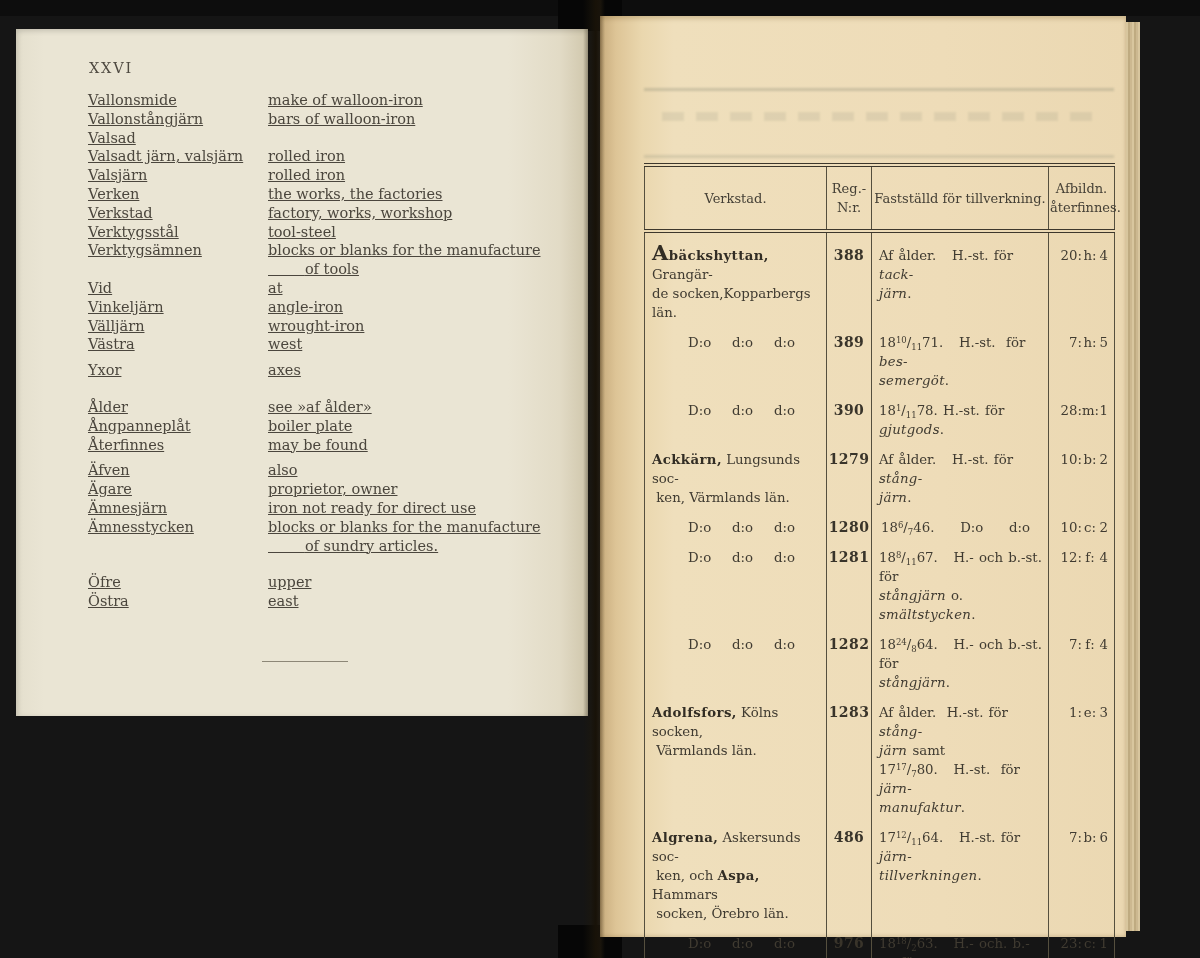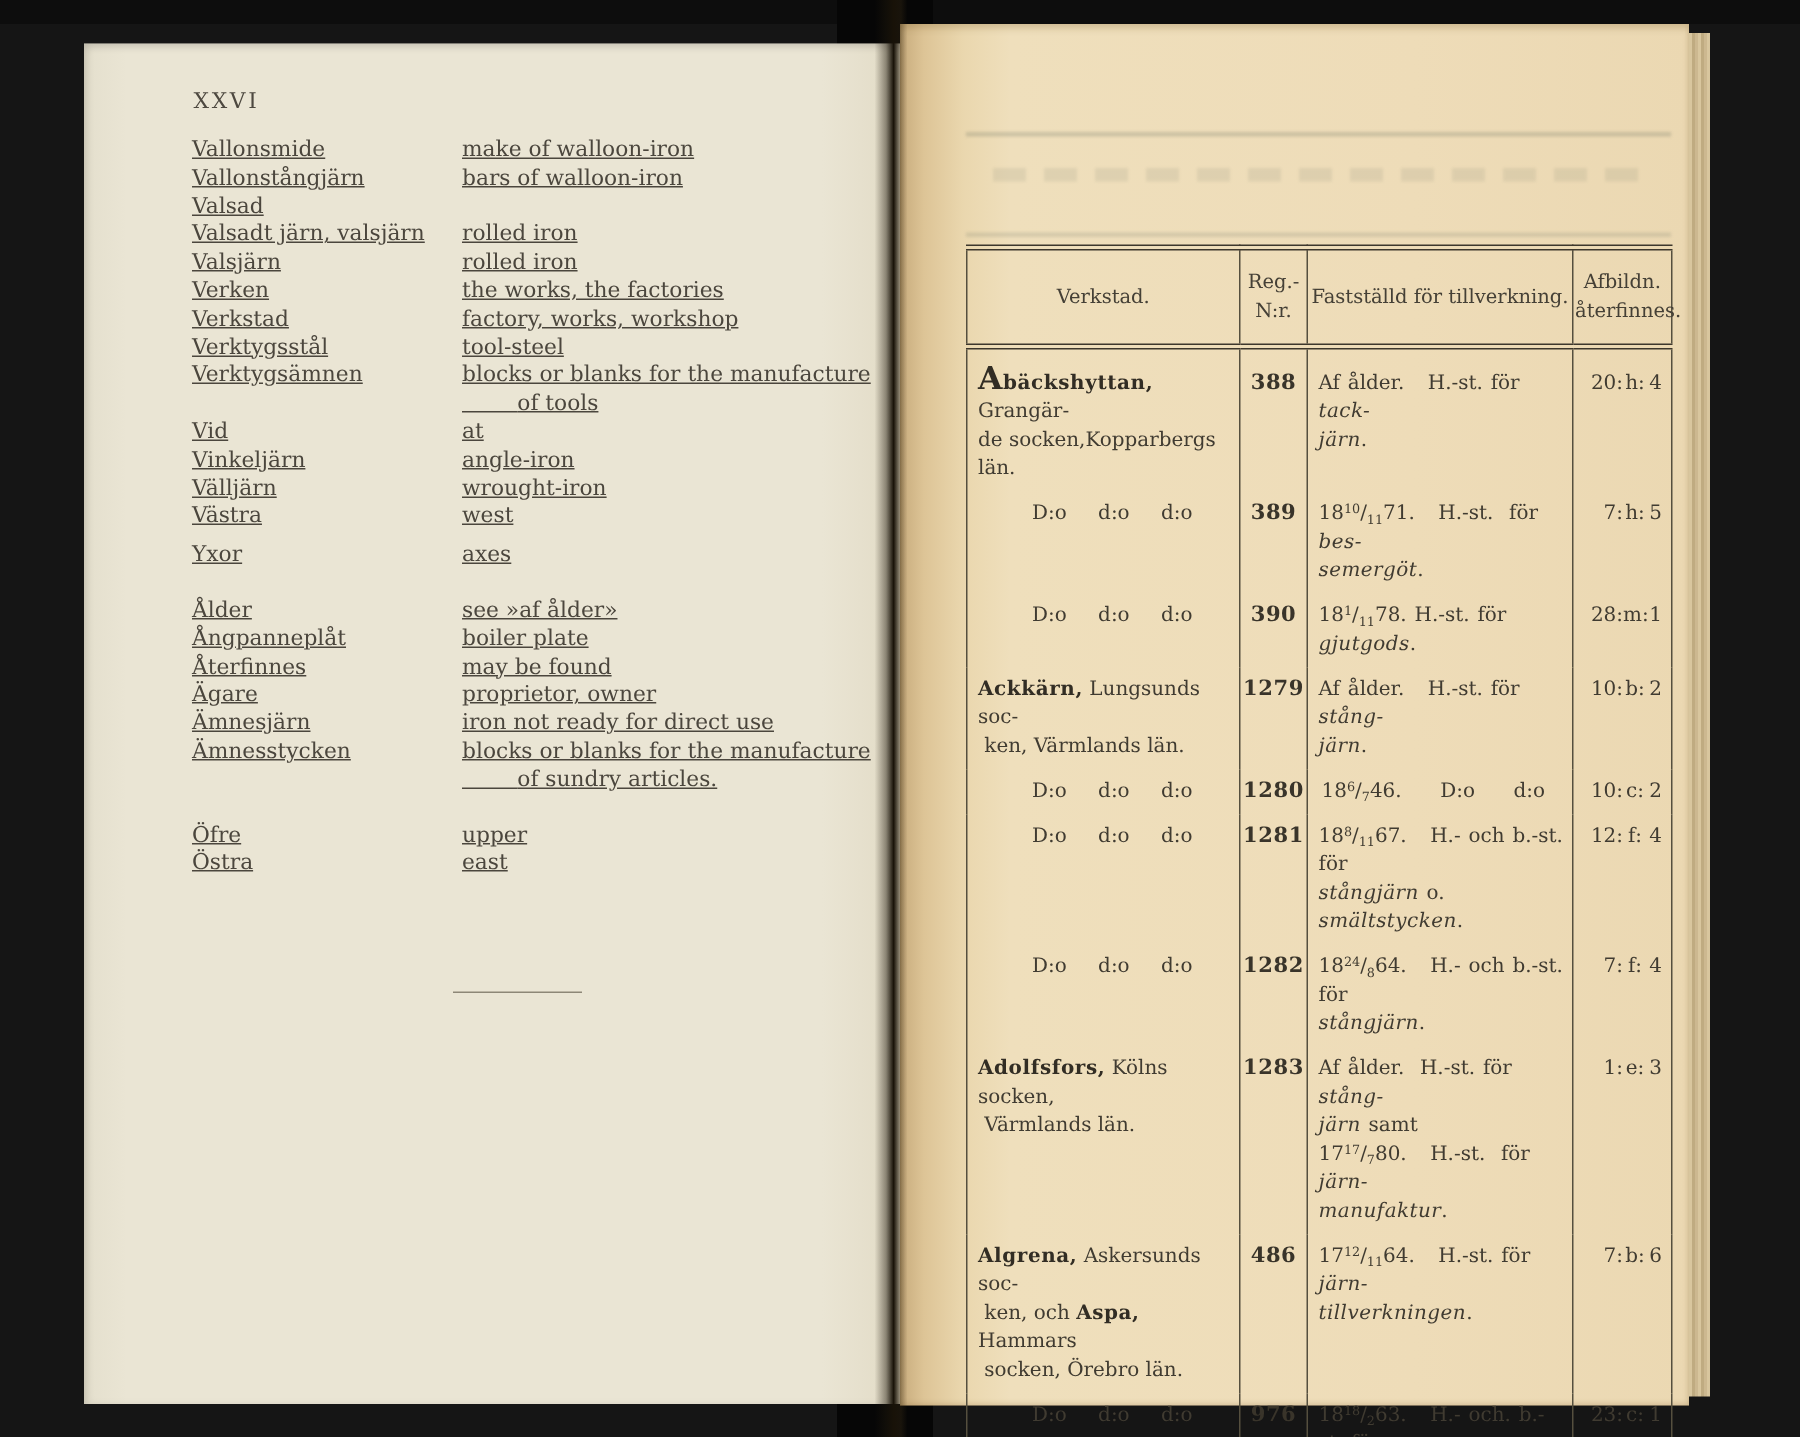--- a/index.html
+++ b/index.html
@@ -7,23 +7,23 @@
         font-family:"DejaVu Serif","Liberation Serif",serif;}
   
   .top-strip{position:absolute;left:0;top:0;width:1200px;height:16px;background:#0d0d0d;}
   .binding-top{position:absolute;left:558px;top:0;width:64px;height:31px;background:#060606;}
   .binding-bottom{position:absolute;left:558px;top:925px;width:64px;height:33px;background:#060606;}
   .gutter{position:absolute;left:583px;top:0;width:22px;height:958px;pointer-events:none;
           background:linear-gradient(90deg,rgba(25,20,10,0) 0%,rgba(30,24,12,.45) 35%,#181208 58%,rgba(60,46,22,.35) 80%,rgba(0,0,0,0) 100%);}
   .page-edge{position:absolute;left:1126px;top:22px;width:14px;height:909px;
           background:repeating-linear-gradient(90deg,#d8c69e 0 2px,#bfab81 2px 4px,#ccb890 4px 6px);}
   
-  .page-left{position:absolute;left:16px;top:29px;width:572px;height:907px;
+  .page-left{position:absolute;left:16px;top:29px;width:572px;height:687px;
           background:linear-gradient(90deg,#e4dfcd 0%,#eae5d4 5%,#eae5d4 86%,#e2dbc6 95%,#cfc6ab 100%);
-          box-shadow:inset 0 3px 5px rgba(0,0,0,.10), inset 3px 0 5px rgba(0,0,0,.07);margin-left:40px;}
+          box-shadow:inset 0 3px 5px rgba(0,0,0,.10), inset 3px 0 5px rgba(0,0,0,.07);}
   .page-right{position:absolute;left:600px;top:16px;width:526px;height:921px;
           background:linear-gradient(90deg,#c7ab7c 0%,#ddc496 3%,#ead7ae 8%,#efdfbc 14%,#eedcb8 65%,#ebd8b2 100%);
           box-shadow:inset 0 3px 4px rgba(120,90,40,.25), inset 0 -2px 3px rgba(120,90,40,.15);}
   
   .roman-pageno{position:absolute;left:73px;top:31px;font-size:14.5px;letter-spacing:1.8px;color:#4e4940;}
   #glossary{position:absolute;left:72px;top:62px;width:478px;font-size:14.5px;line-height:18.8px;color:#4b463d;}
   .g-row{display:flex;text-decoration:underline;}
   .g-term{width:180px;flex:none;}
   .g-def{flex:1;white-space:pre-wrap;}
   .gap-s{margin-top:7px;}
@@ -135,20 +135,24 @@
           <div class="g-def">see »af ålder»</div>
         </div>
         <div class="g-row">
           <div class="g-term">Ångpanneplåt</div>
           <div class="g-def">boiler plate</div>
         </div>
         <div class="g-row">
           <div class="g-term">Återfinnes</div>
           <div class="g-def">may be found</div>
         </div>
+        <div class="g-row gap-s">
+          <div class="g-term">Äfven</div>
+          <div class="g-def">also</div>
+        </div>
         <div class="g-row">
           <div class="g-term">Ägare</div>
           <div class="g-def">proprietor, owner</div>
         </div>
         <div class="g-row">
           <div class="g-term">Ämnesjärn</div>
           <div class="g-def">iron not ready for direct use</div>
         </div>
         <div class="g-row">
           <div class="g-term">Ämnesstycken</div>

